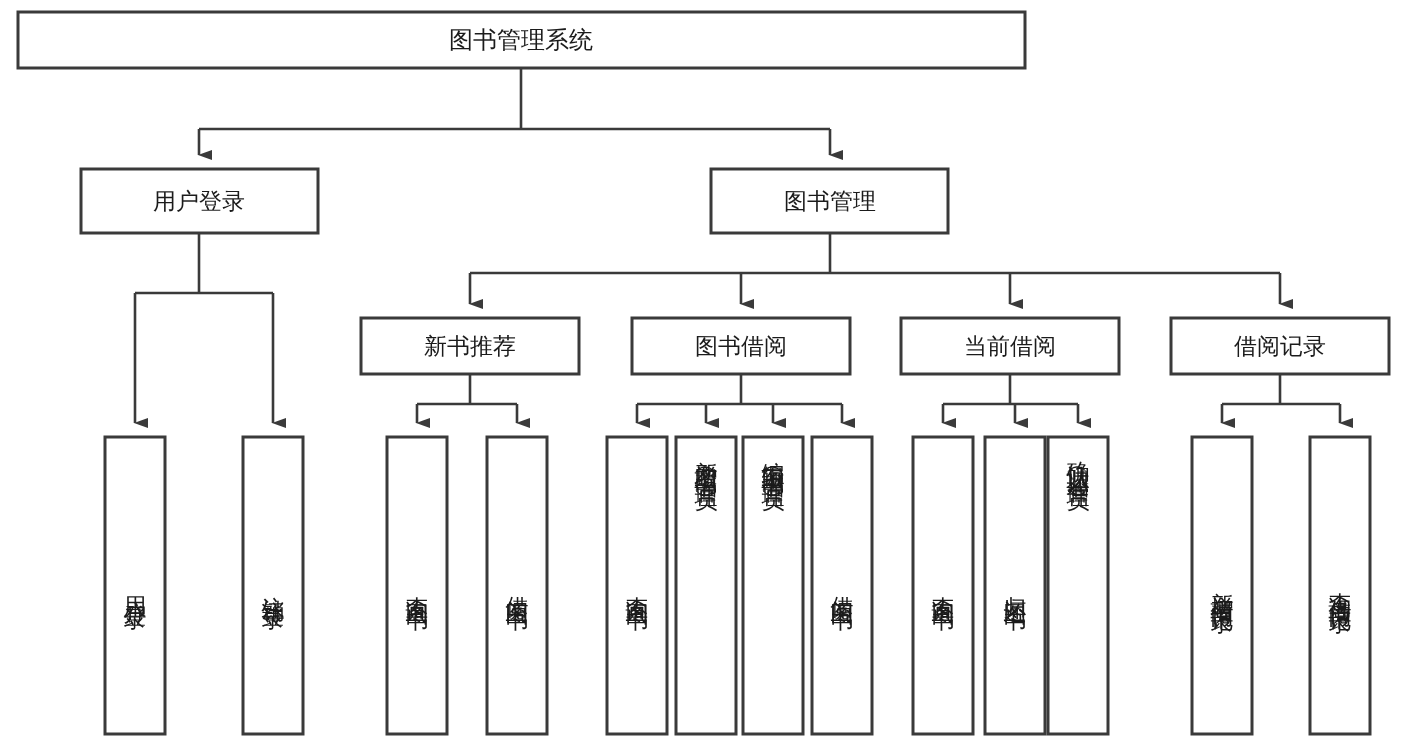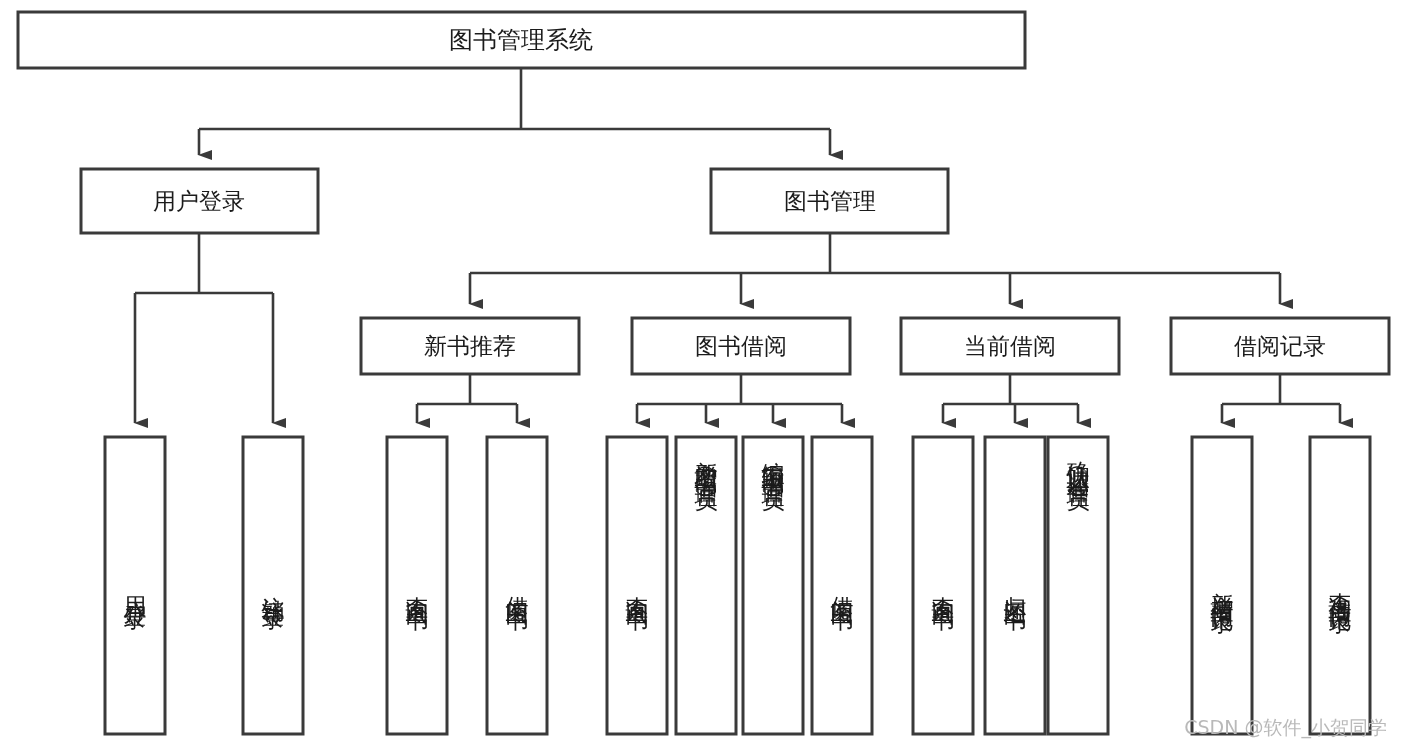--- a/index.html
+++ b/index.html
@@ -219,15 +219,14 @@
   </div>
 
   <div class="vlabel-wrap" style="left:1192px; top:437px; width:60px; height:297px;">
     <span class="vlabel-text">新增借阅记录</span>
   </div>
 
   <div class="vlabel-wrap" style="left:1310px; top:437px; width:60px; height:297px;">
     <span class="vlabel-text">查询借阅记录</span>
   </div>
 
-  <div class="watermark">CSDN @软件_小贺同学</div>
 
 </div>
 
 </body></html>

